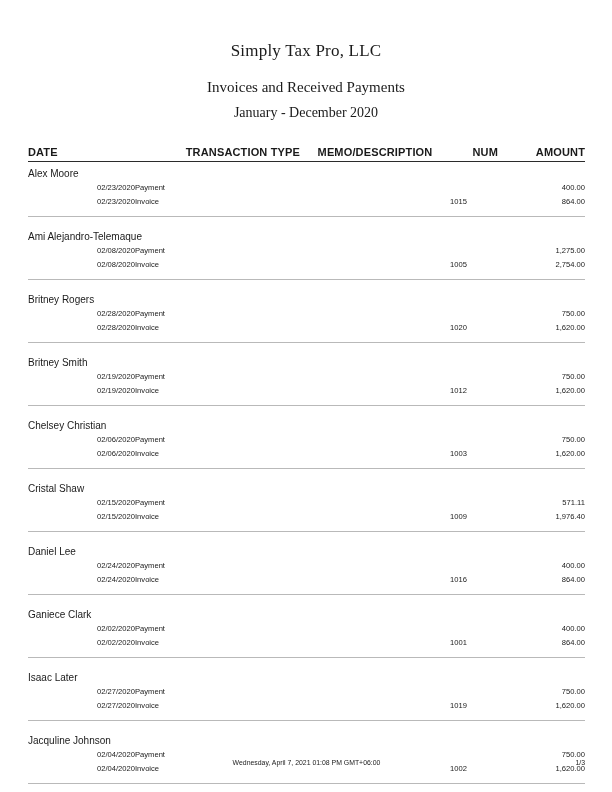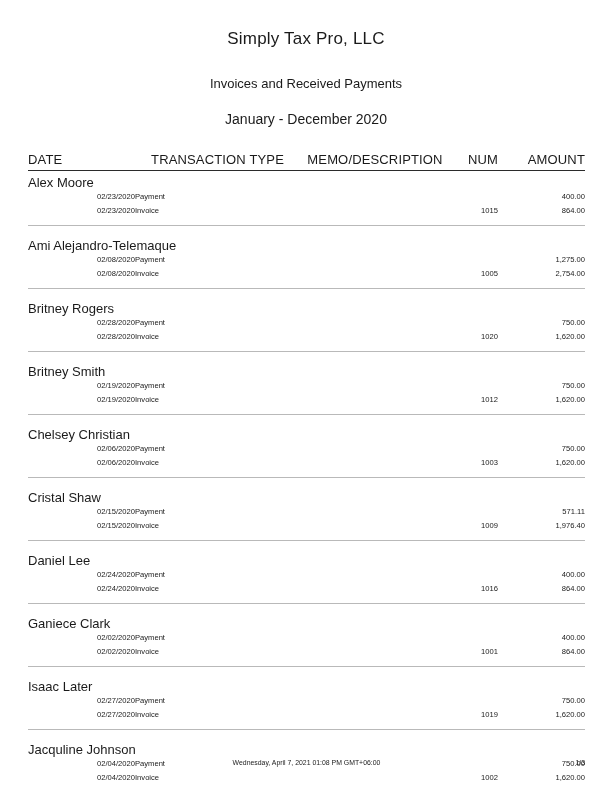--- a/index.html
+++ b/index.html
@@ -13,36 +13,37 @@
     height: 792px;
     background: #ffffff;
     font-family: "Liberation Sans", sans-serif;
     color: #1a1a1a;
     overflow: hidden;
     box-sizing: border-box;
   }
 
   
   .report-header {
-    padding-top: 28px;
+    padding-top: 40px;
     text-align: center;
+    font-family: Liberation Serif, serif;
   }
   .company-name {
     font-size: 17px;
     font-weight: 400;
     letter-spacing: 0.2px;
     color: #1a1a1a;
     margin: 0;
     line-height: 22px;
   }
   .report-title {
-    font-size: 13px;
+    font-size: 15px;
     font-weight: 400;
     color: #1a1a1a;
-    margin: 13px;
+    margin: 4px;
     padding-top: 14px;
     line-height: 14px;
   }
   .report-period {
     font-size: 14px;
     font-weight: 400;
     color: #1a1a1a;
     margin: 0;
     padding-top: 9px;
     line-height: 12px;
@@ -59,65 +60,65 @@
     table-layout: fixed;
     font-size: 7.6px;
   }
   table.report col.c-date   { width: 107px; }
   table.report col.c-type   { width: 165px; }
   table.report col.c-memo   { width: 150px; }
   table.report col.c-num    { width: 56px; }
   table.report col.c-amount { width: 79px; }
 
   thead th {
-    font-size: 13px;
-    font-weight: 400;
+    font-size: 11px;
+    font-weight: 700;
     letter-spacing: 0.15px;
     color: #1a1a1a;
     padding: 0 0 3px 0;
     border-bottom: 1.1px solid #2b2b2b;
     vertical-align: bottom;
     white-space: nowrap;
   }
   th.h-date   { text-align: left; }
-  th.h-type   { text-align: center; }
+  th.h-type   { text-align: right; }
   th.h-memo   { text-align: center; }
   th.h-num    { text-align: right; padding-right: 8px; }
   th.h-amount { text-align: right; }
 
   tbody td {
     padding: 0;
     vertical-align: top;
     color: #1a1a1a;
   }
 
   
   tr.group-gap td { height: 14px; line-height: 14px; font-size: 0; }
   tr.group-gap-first td { height: 6px; line-height: 6px; font-size: 0; }
 
   
   tr.customer-row td {
-    font-size: 13px;
+    font-size: 10px;
     padding-top: 0;
     padding-bottom: 2px;
     line-height: 11px;
     white-space: nowrap;
   }
 
   
   tr.txn-row td {
     font-size: 7.6px;
     line-height: 14px;
     height: 14px;
     white-space: nowrap;
   }
   td.cell-date   { text-align: right; padding-left: 8px; }
   td.cell-type   { text-align: left; }
   td.cell-memo   { text-align: left; }
-  td.cell-num    { text-align: right; padding-right: 8px; }
+  td.cell-num    { text-align: left; padding-right: 8px; }
   td.cell-amount { text-align: right; }
 
   
   tr.group-sep td {
     height: 8px;
     line-height: 8px;
     font-size: 0;
     padding: 0;
   }
   tr.group-sep td > div {

